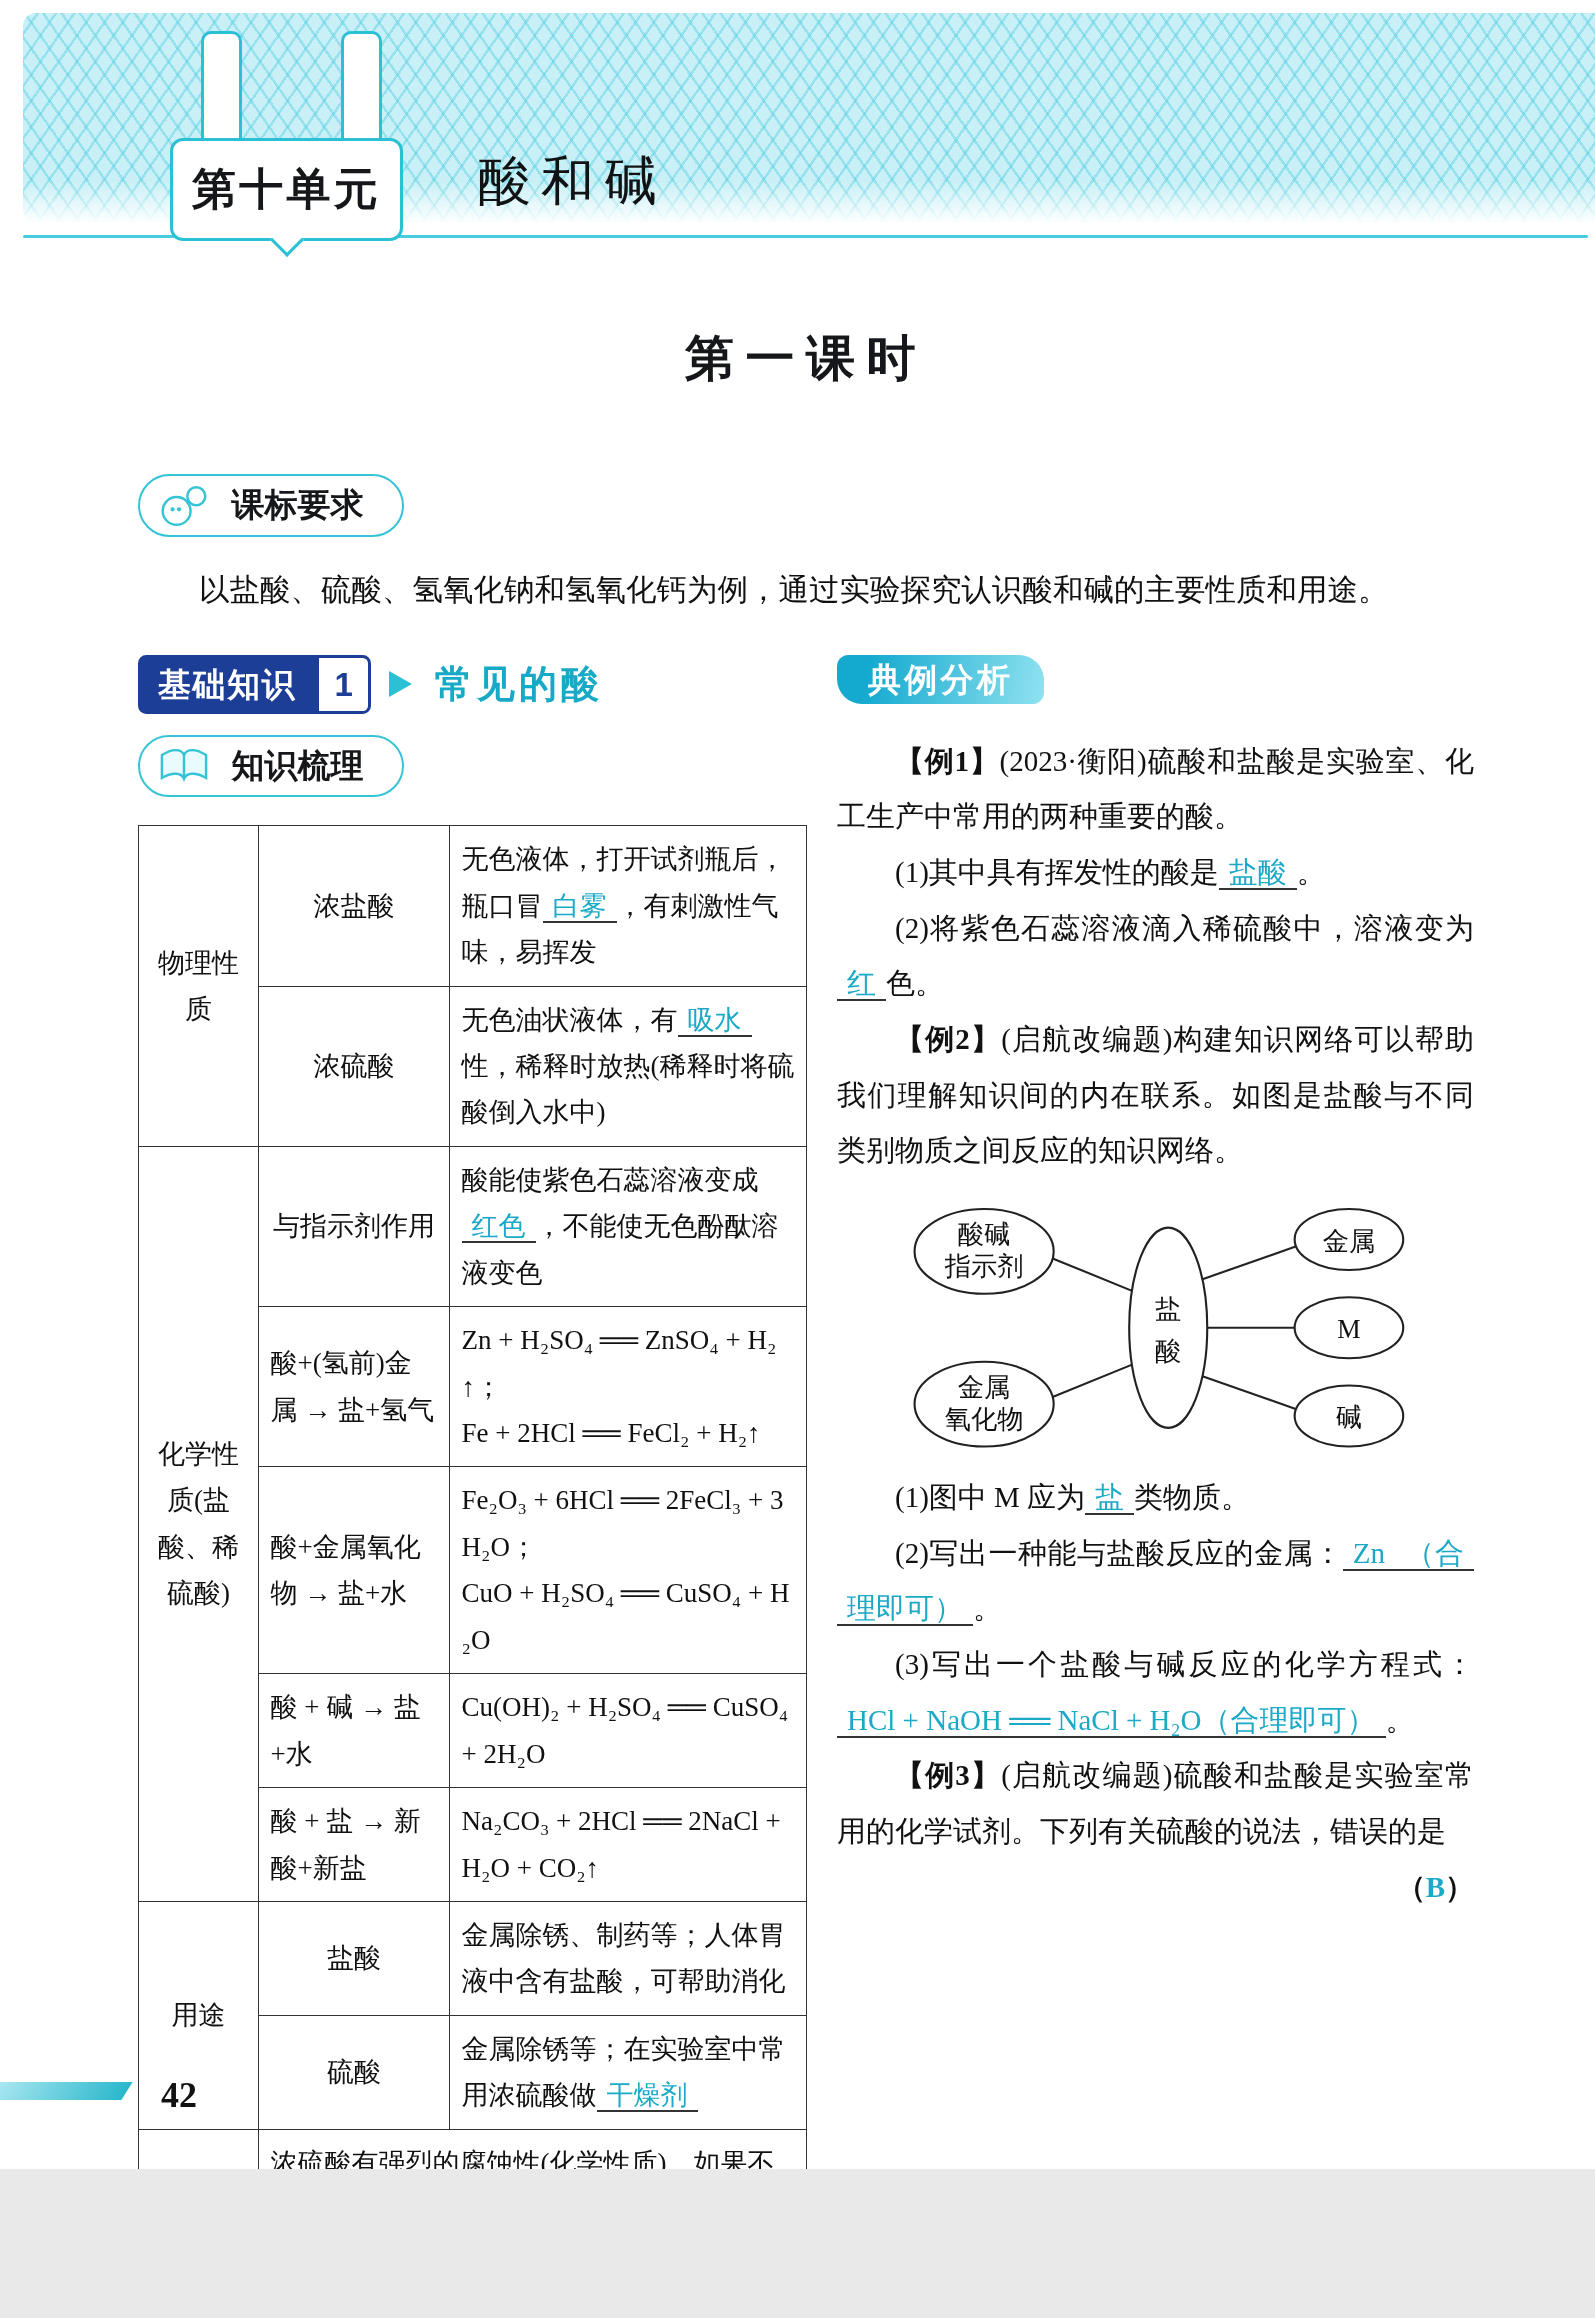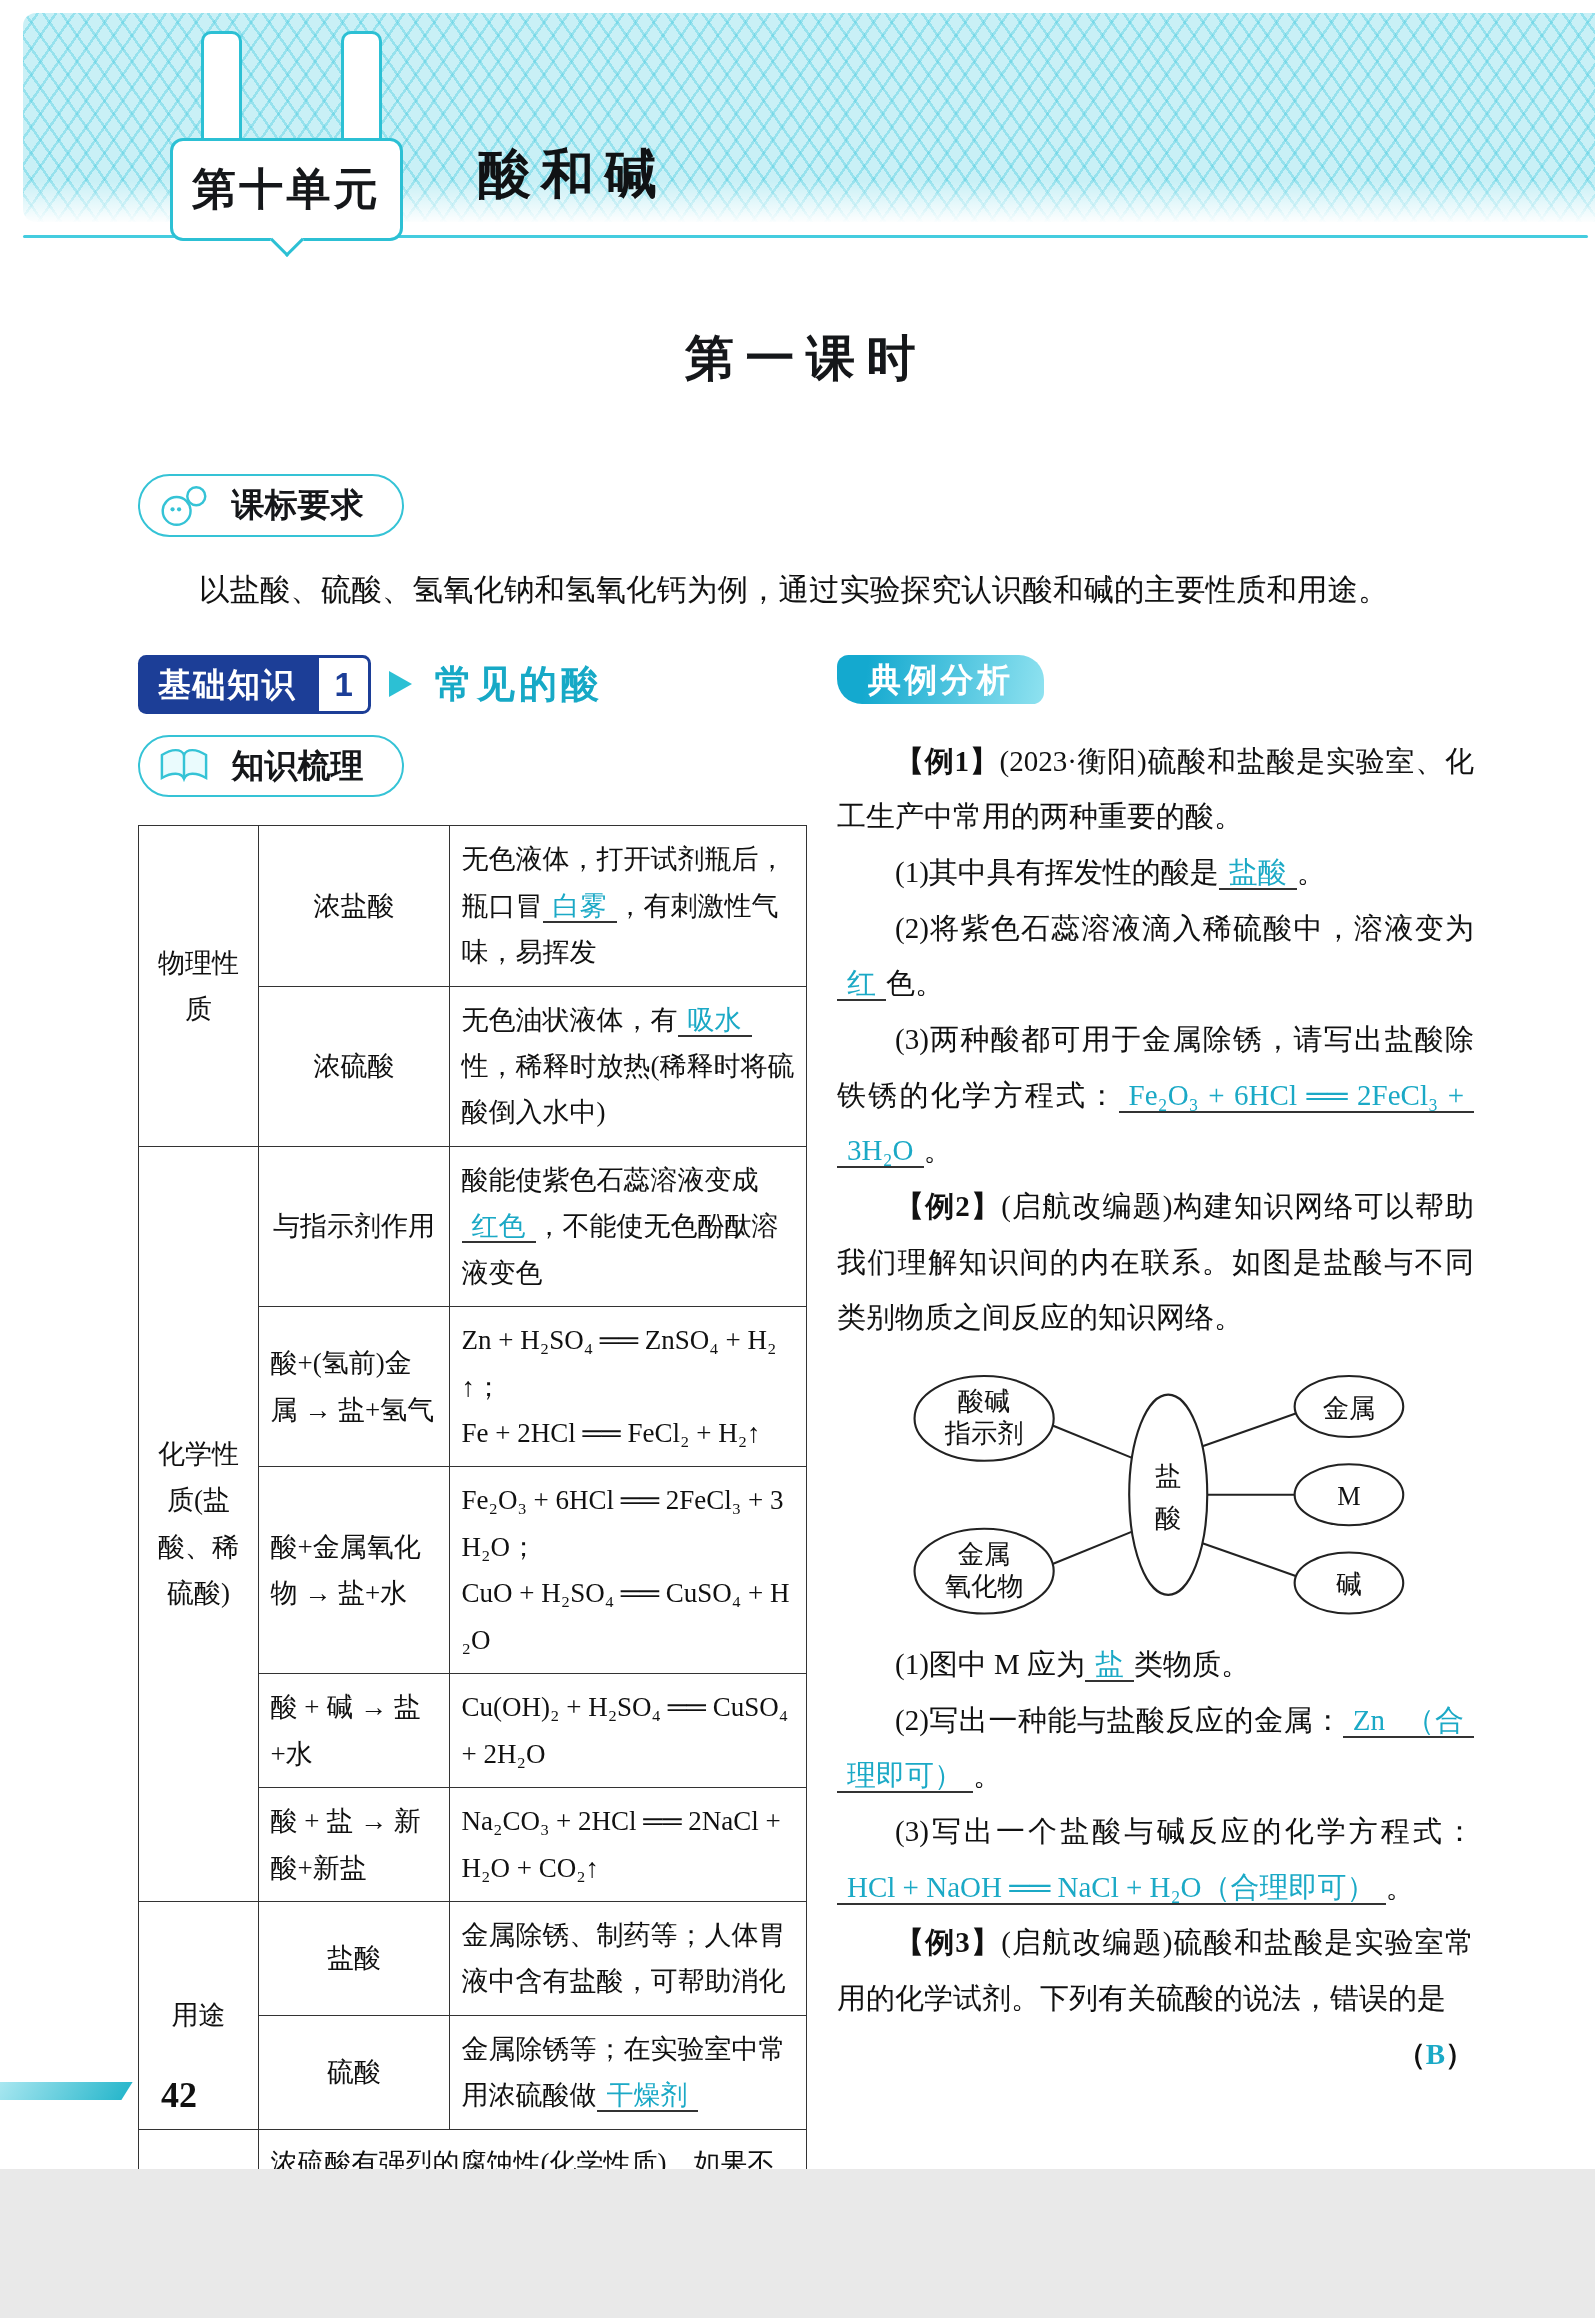--- a/index.html
+++ b/index.html
@@ -16,21 +16,21 @@
   .band::after{content:"";position:absolute;left:0;right:0;bottom:-1.6px;height:43px;
         background:linear-gradient(rgba(255,255,255,0),#fff);}
   .band-line{position:absolute;top:235px;left:23px;right:8.2px;height:3.3px;background:#44ccdf;border-radius:1.6px;}
   .tab{position:absolute;top:31px;width:35px;height:125px;background:#fff;border:3.3px solid #2cc0d4;border-radius:10px;z-index:1;}
   .tab1{left:201px;} .tab2{left:341px;}
   .unit-box{position:absolute;top:138px;left:170px;width:227px;height:97px;background:#fff;
         border:3.3px solid #2cc0d4;border-radius:13px;z-index:2;display:flex;align-items:center;justify-content:center;
         font-weight:bold;font-size:44px;letter-spacing:3.3px;color:#15171a;}
   .unit-box::after{content:"";position:absolute;left:50%;bottom:-14px;width:21.4px;height:21.4px;background:#fff;
         border-right:3.3px solid #2cc0d4;border-bottom:3.3px solid #2cc0d4;transform:translateX(-50%) rotate(45deg);}
-  .unit-title{position:absolute;top:139px;left:478px;z-index:2;font-weight:bold;font-size:53px;letter-spacing:10px;color:#101214;}
+  .unit-title{position:absolute;top:146px;left:478px;z-index:2;font-weight:normal;font-size:53px;letter-spacing:10px;color:#101214;}
 
   
   .content{position:absolute;top:272px;left:138px;width:1336px;}
   .lesson-title{margin:54px 0 0;text-align:center;font-weight:bold;font-size:49px;letter-spacing:11.5px;color:#15171a;}
 
   .badge-row{margin-top:82px;}
   .oval-badge{display:inline-flex;align-items:center;gap:21px;border:2.5px solid #35c3d6;border-radius:49px;
         padding:6.6px 38px 6.6px 16.5px;font-weight:bold;font-size:33px;background:#fff;color:#15171a;}
   .badge-row.knowledge{margin-top:21.4px;}
 
@@ -215,23 +215,20 @@
         <span class="dx-badge">典例分析</span>
 
         <p class="ex indent mt">
           <span class="exlabel">【例1】</span><span>(2023·衡阳)硫酸和盐酸是实验室、化工生产中常用的两种重要的酸。</span>
         </p>
         <p class="ex indent">
           <span>(1)其中具有挥发性的酸是</span><span class="ans">盐酸</span><span>。</span>
         </p>
         <p class="ex indent">
           <span>(2)将紫色石蕊溶液滴入稀硫酸中，溶液变为</span><span class="ans">红</span><span>色。</span>
-        </p>
-        <p class="ex indent">
-          <span>(3)两种酸都可用于金属除锈，请写出盐酸除铁锈的化学方程式：</span><span class="ans">Fe₂O₃ + 6HCl ══ 2FeCl₃ + 3H₂O</span><span>。</span>
         </p>
 
         <p class="ex indent">
           <span class="exlabel">【例2】</span><span>(启航改编题)构建知识网络可以帮助我们理解知识间的内在联系。如图是盐酸与不同类别物质之间反应的知识网络。</span>
         </p>
 
         <svg class="net" viewBox="0 0 640 320">
           <line class="ln" x1="198" y1="78" x2="296" y2="118"></line>
           <line class="ln" x1="198" y1="242" x2="296" y2="202"></line>
           <line class="ln" x1="372" y1="104" x2="486" y2="64"></line>

